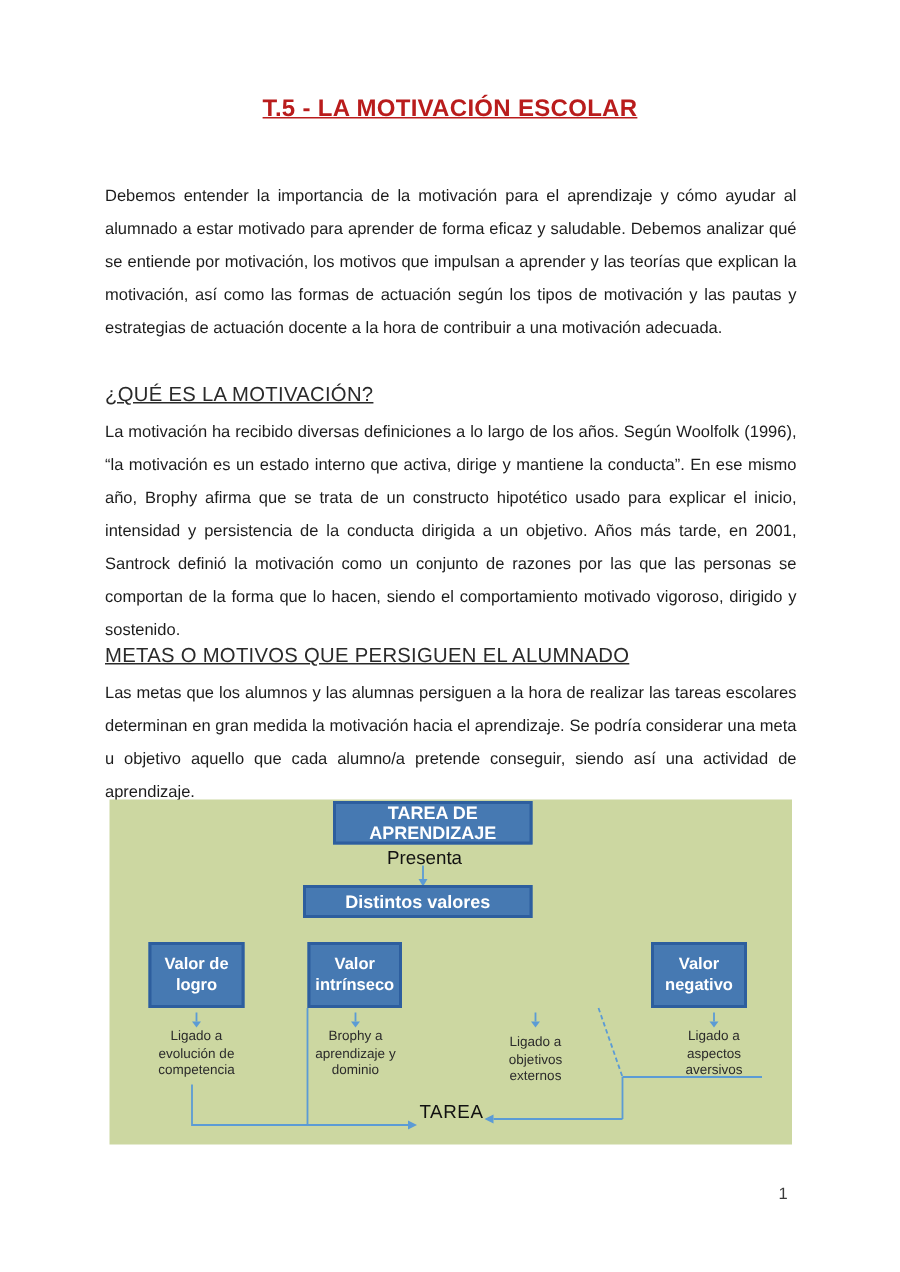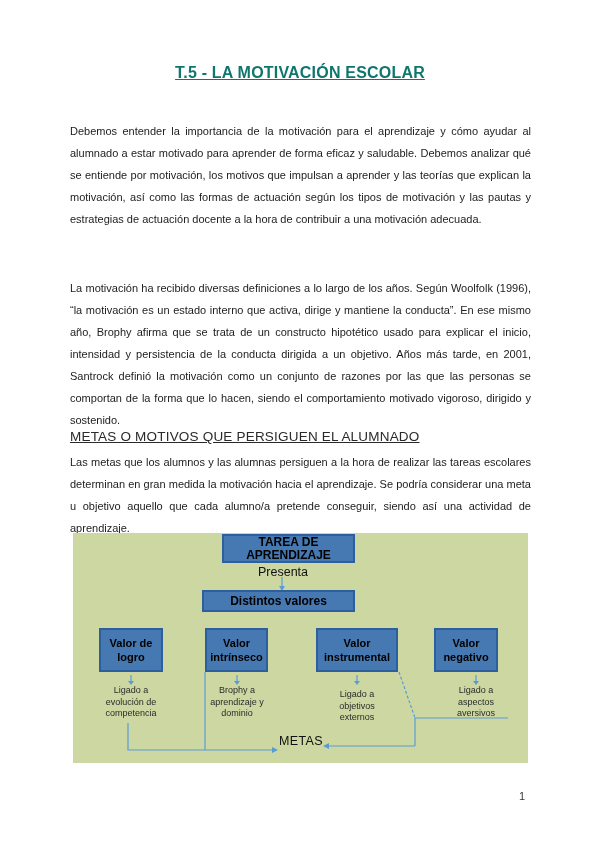--- a/index.html
+++ b/index.html
@@ -7,21 +7,21 @@
   body {
     width: 600px; height: 848px; position: relative; overflow: hidden;
     font-family: "Liberation Sans", sans-serif;
     color: #1f1f1f;
   }
   .page { position: absolute; inset: 0; }
 
   .doc-title {
     position: absolute; top: 64px; left: 0; width: 600px;
     text-align: center; font-size: 16px; font-weight: bold;
-    text-decoration: underline; color: #0f766e; letter-spacing: 0.2px;
+    text-decoration: underline; color: #b91c1c; letter-spacing: 0.2px;
   }
   .para {
     position: absolute; left: 70px; width: 461px;
     font-size: 11px; line-height: 22px; text-align: justify; color: #1c1c1c;
   }
   .para-1 { top: 120px; }
   .para-2 { top: 277px; }
   .para-3 { top: 451px; }
   .sec-heading {
     position: absolute; left: 70px; width: 461px;
@@ -37,21 +37,21 @@
   }
 
   
   .diagram {
     position: absolute; left: 73px; top: 533px; width: 455px; height: 230px;
     background: #ccd7a1;
   }
   .diagram svg { position: absolute; left: 0; top: 0; }
   .dbox {
     position: absolute; background: #4679b2; border: 2px solid #2d5e9e;
-    color: #000000; font-weight: bold; display: flex;
+    color: #ffffff; font-weight: bold; display: flex;
     align-items: center; justify-content: center; text-align: center;
   }
   .dbox-tarea  { left: 149px; top: 1px;  width: 133px; height: 29px; font-size: 12px; line-height: 13px; }
   .dbox-wide   { left: 129px; top: 57px; width: 153px; height: 22px; font-size: 12px; }
   .dbox-value  { top: 95px; height: 44px; font-size: 11px; line-height: 14px; }
   .dbox-v1 { left: 26px;  width: 64px; }
   .dbox-v2 { left: 132px; width: 63px; text-align: center; }
   .dbox-v3 { left: 243px; width: 82px; }
   .dbox-v4 { left: 361px; width: 64px; }
   .dlabel {
@@ -73,20 +73,21 @@
 </style>
 </head>
 <body>
 
 <div class="page">
 
   <h1 class="doc-title">T.5 - LA MOTIVACIÓN ESCOLAR</h1>
 
   <p class="para para-1">Debemos entender la importancia de la motivación para el aprendizaje y cómo ayudar al alumnado a estar motivado para aprender de forma eficaz y saludable. Debemos analizar qué se entiende por motivación, los motivos que impulsan a aprender y las teorías que explican la motivación, así como las formas de actuación según los tipos de motivación y las pautas y estrategias de actuación docente a la hora de contribuir a una motivación adecuada.</p>
 
+  <h2 class="sec-heading heading-2">¿QUÉ ES LA MOTIVACIÓN?</h2>
   <p class="para para-2">La motivación ha recibido diversas definiciones a lo largo de los años. Según Woolfolk (1996), “la motivación es un estado interno que activa, dirige y mantiene la conducta”. En ese mismo año, Brophy afirma que se trata de un constructo hipotético usado para explicar el inicio, intensidad y persistencia de la conducta dirigida a un objetivo. Años más tarde, en 2001, Santrock definió la motivación como un conjunto de razones por las que las personas se comportan de la forma que lo hacen, siendo el comportamiento motivado vigoroso, dirigido y sostenido.</p>
 
   <h2 class="sec-heading heading-3">METAS O MOTIVOS QUE PERSIGUEN EL ALUMNADO</h2>
   <p class="para para-3">Las metas que los alumnos y las alumnas persiguen a la hora de realizar las tareas escolares determinan en gran medida la motivación hacia el aprendizaje. Se podría considerar una meta u objetivo aquello que cada alumno/a pretende conseguir, siendo así una actividad de aprendizaje.</p>
 
   <div class="diagram">
 
     <svg width="455" height="230" viewBox="0 0 455 230">
 
       <g stroke="#5b9bd5" fill="#5b9bd5">
@@ -120,25 +121,24 @@
         <polygon points="256,210 256,216 250,213" fill="#5b9bd5" stroke="none"></polygon>
       </g>
     </svg>
 
     <div class="dbox dbox-tarea">TAREA DE APRENDIZAJE</div>
     <div class="presenta">Presenta</div>
     <div class="dbox dbox-value dbox-v1">Valor de logro</div>
 
     <div class="dbox dbox-wide">Distintos valores</div>
     <div class="dbox dbox-value dbox-v2">Valor intrínseco</div>
-    <div class="dbox dbox-value dbox-v3">Valor instrumental</div>
     <div class="dbox dbox-value dbox-v4">Valor negativo</div>
 
     <div class="dlabel dlabel-1">Ligado a evolución de competencia</div>
     <div class="dlabel dlabel-2">Brophy a aprendizaje y dominio</div>
     <div class="dlabel dlabel-3">Ligado a objetivos externos</div>
     <div class="dlabel dlabel-4">Ligado a aspectos aversivos</div>
 
-    <div class="metas">METAS</div>
+    <div class="metas">TAREA</div>
   </div>
 
   <div class="page-number">1</div>
 </div>
 
 </body></html>

